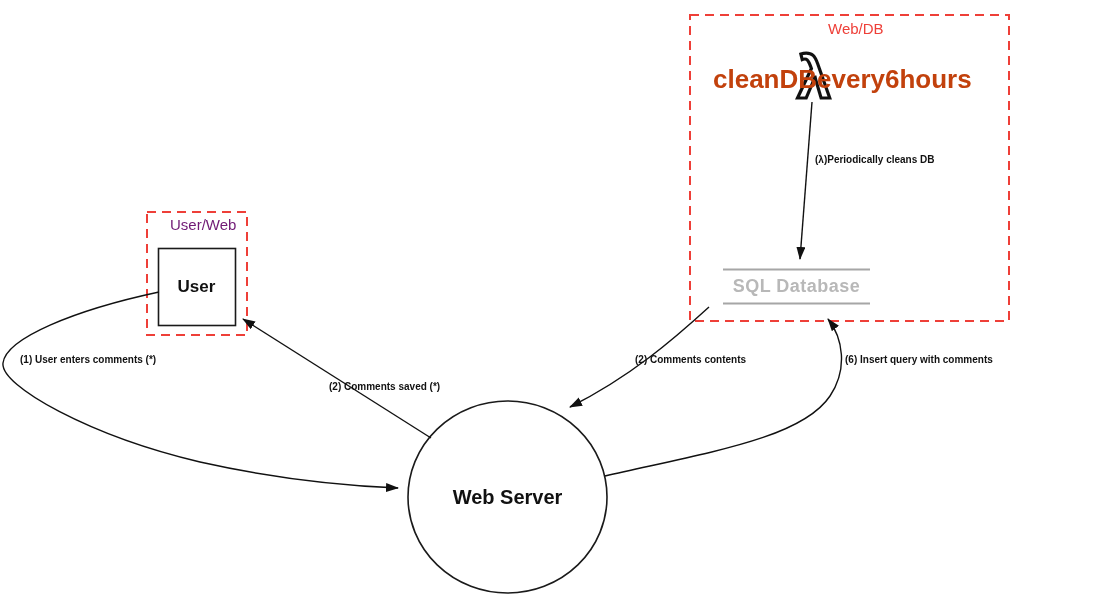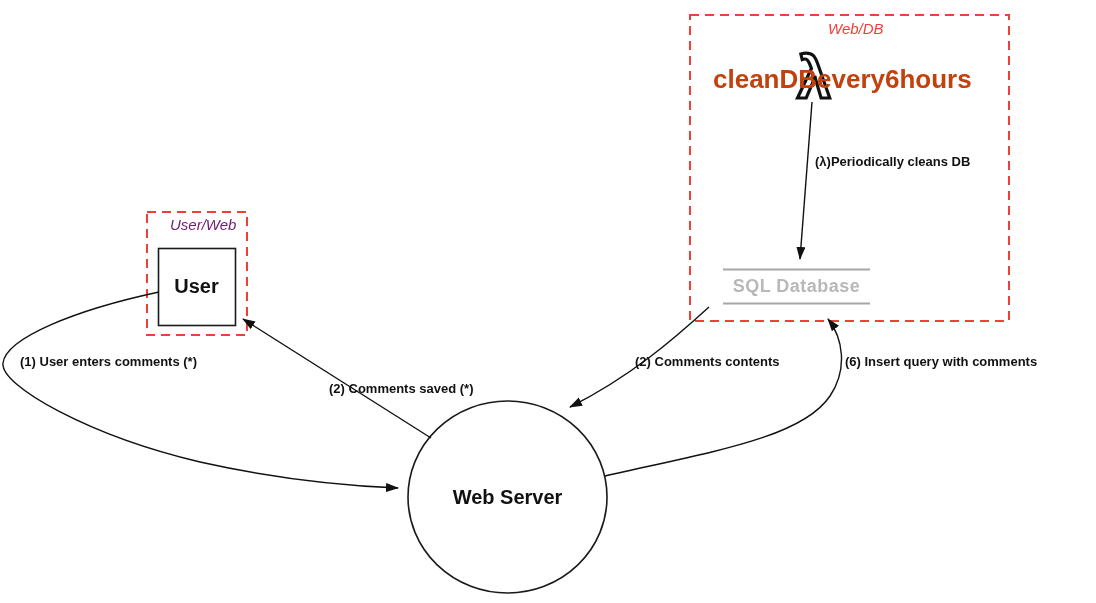--- a/index.html
+++ b/index.html
@@ -3,22 +3,22 @@
 <meta charset="utf-8">
 <style>
   html,body{margin:0;padding:0;background:#ffffff;}
   #canvas{
     position:relative;width:1096px;height:603px;background:#ffffff;
     font-family:"Liberation Sans",sans-serif;overflow:hidden;
   }
   #edge-layer{position:absolute;left:0;top:0;width:1096px;height:603px;}
   .abs{position:absolute;}
   .node-label{font-weight:700;color:#111;display:flex;align-items:center;justify-content:center;}
-  .edge-label{font-weight:700;font-size:13px;color:#111;white-space:nowrap;}
-  .boundary-label{font-style:italic;font-size:15px;white-space:nowrap;}
+  .edge-label{font-weight:700;font-size:10px;color:#111;white-space:nowrap;}
+  .boundary-label{font-size:15px;white-space:nowrap;}
   .title-label{font-weight:700;font-size:26px;color:#c2410c;text-align:center;white-space:nowrap;}
   .datastore-text{
     font-weight:700;font-size:18px;display:flex;align-items:center;justify-content:center;
     letter-spacing:0.5px;
   }
 </style>
 </head>
 <body>
 
 <div id="canvas">
@@ -51,21 +51,21 @@
     <path d="M709 307 C674 339 630 377 570 407" fill="none" stroke="#111" stroke-width="1.4" marker-end="url(#ah)"></path>
 
     <path d="M812 102 L800 259" fill="none" stroke="#111" stroke-width="1.4" marker-end="url(#ah)"></path>
   </svg>
 
   <div class="abs boundary-label" style="left:170px;top:216px;color:#701a75;">User/Web</div>
   <div class="abs boundary-label" style="left:828px;top:20px;color:#ee3f38;">Web/DB</div>
 
   <div class="abs title-label" style="left:713px;top:64px;width:200px;">cleanDBevery6hours</div>
 
-  <div class="abs node-label" style="left:158px;top:248px;width:77px;height:77px;font-size:20px;">User</div>
+  <div class="abs node-label" style="left:158px;top:248px;width:77px;height:77px;font-size:17px;">User</div>
 
   <div class="abs node-label" style="left:408px;top:401px;width:199px;height:192px;font-size:20px;">Web Server</div>
 
   <div class="abs datastore-text" style="left:723px;top:270px;width:147px;height:33px;color:#b8b8b8;text-align:center;">SQL Database</div>
 
   <div class="abs edge-label" style="left:20px;top:354px;">(1) User enters comments (*)</div>
   <div class="abs edge-label" style="left:329px;top:353px;margin-top:28px;">(2) Comments saved (*)</div>
   <div class="abs edge-label" style="left:845px;top:354px;">(6) Insert query with comments</div>
   <div class="abs edge-label" style="left:635px;top:354px;">(2) Comments contents</div>
   <div class="abs edge-label" style="left:815px;top:154px;">(λ)Periodically cleans DB</div>

